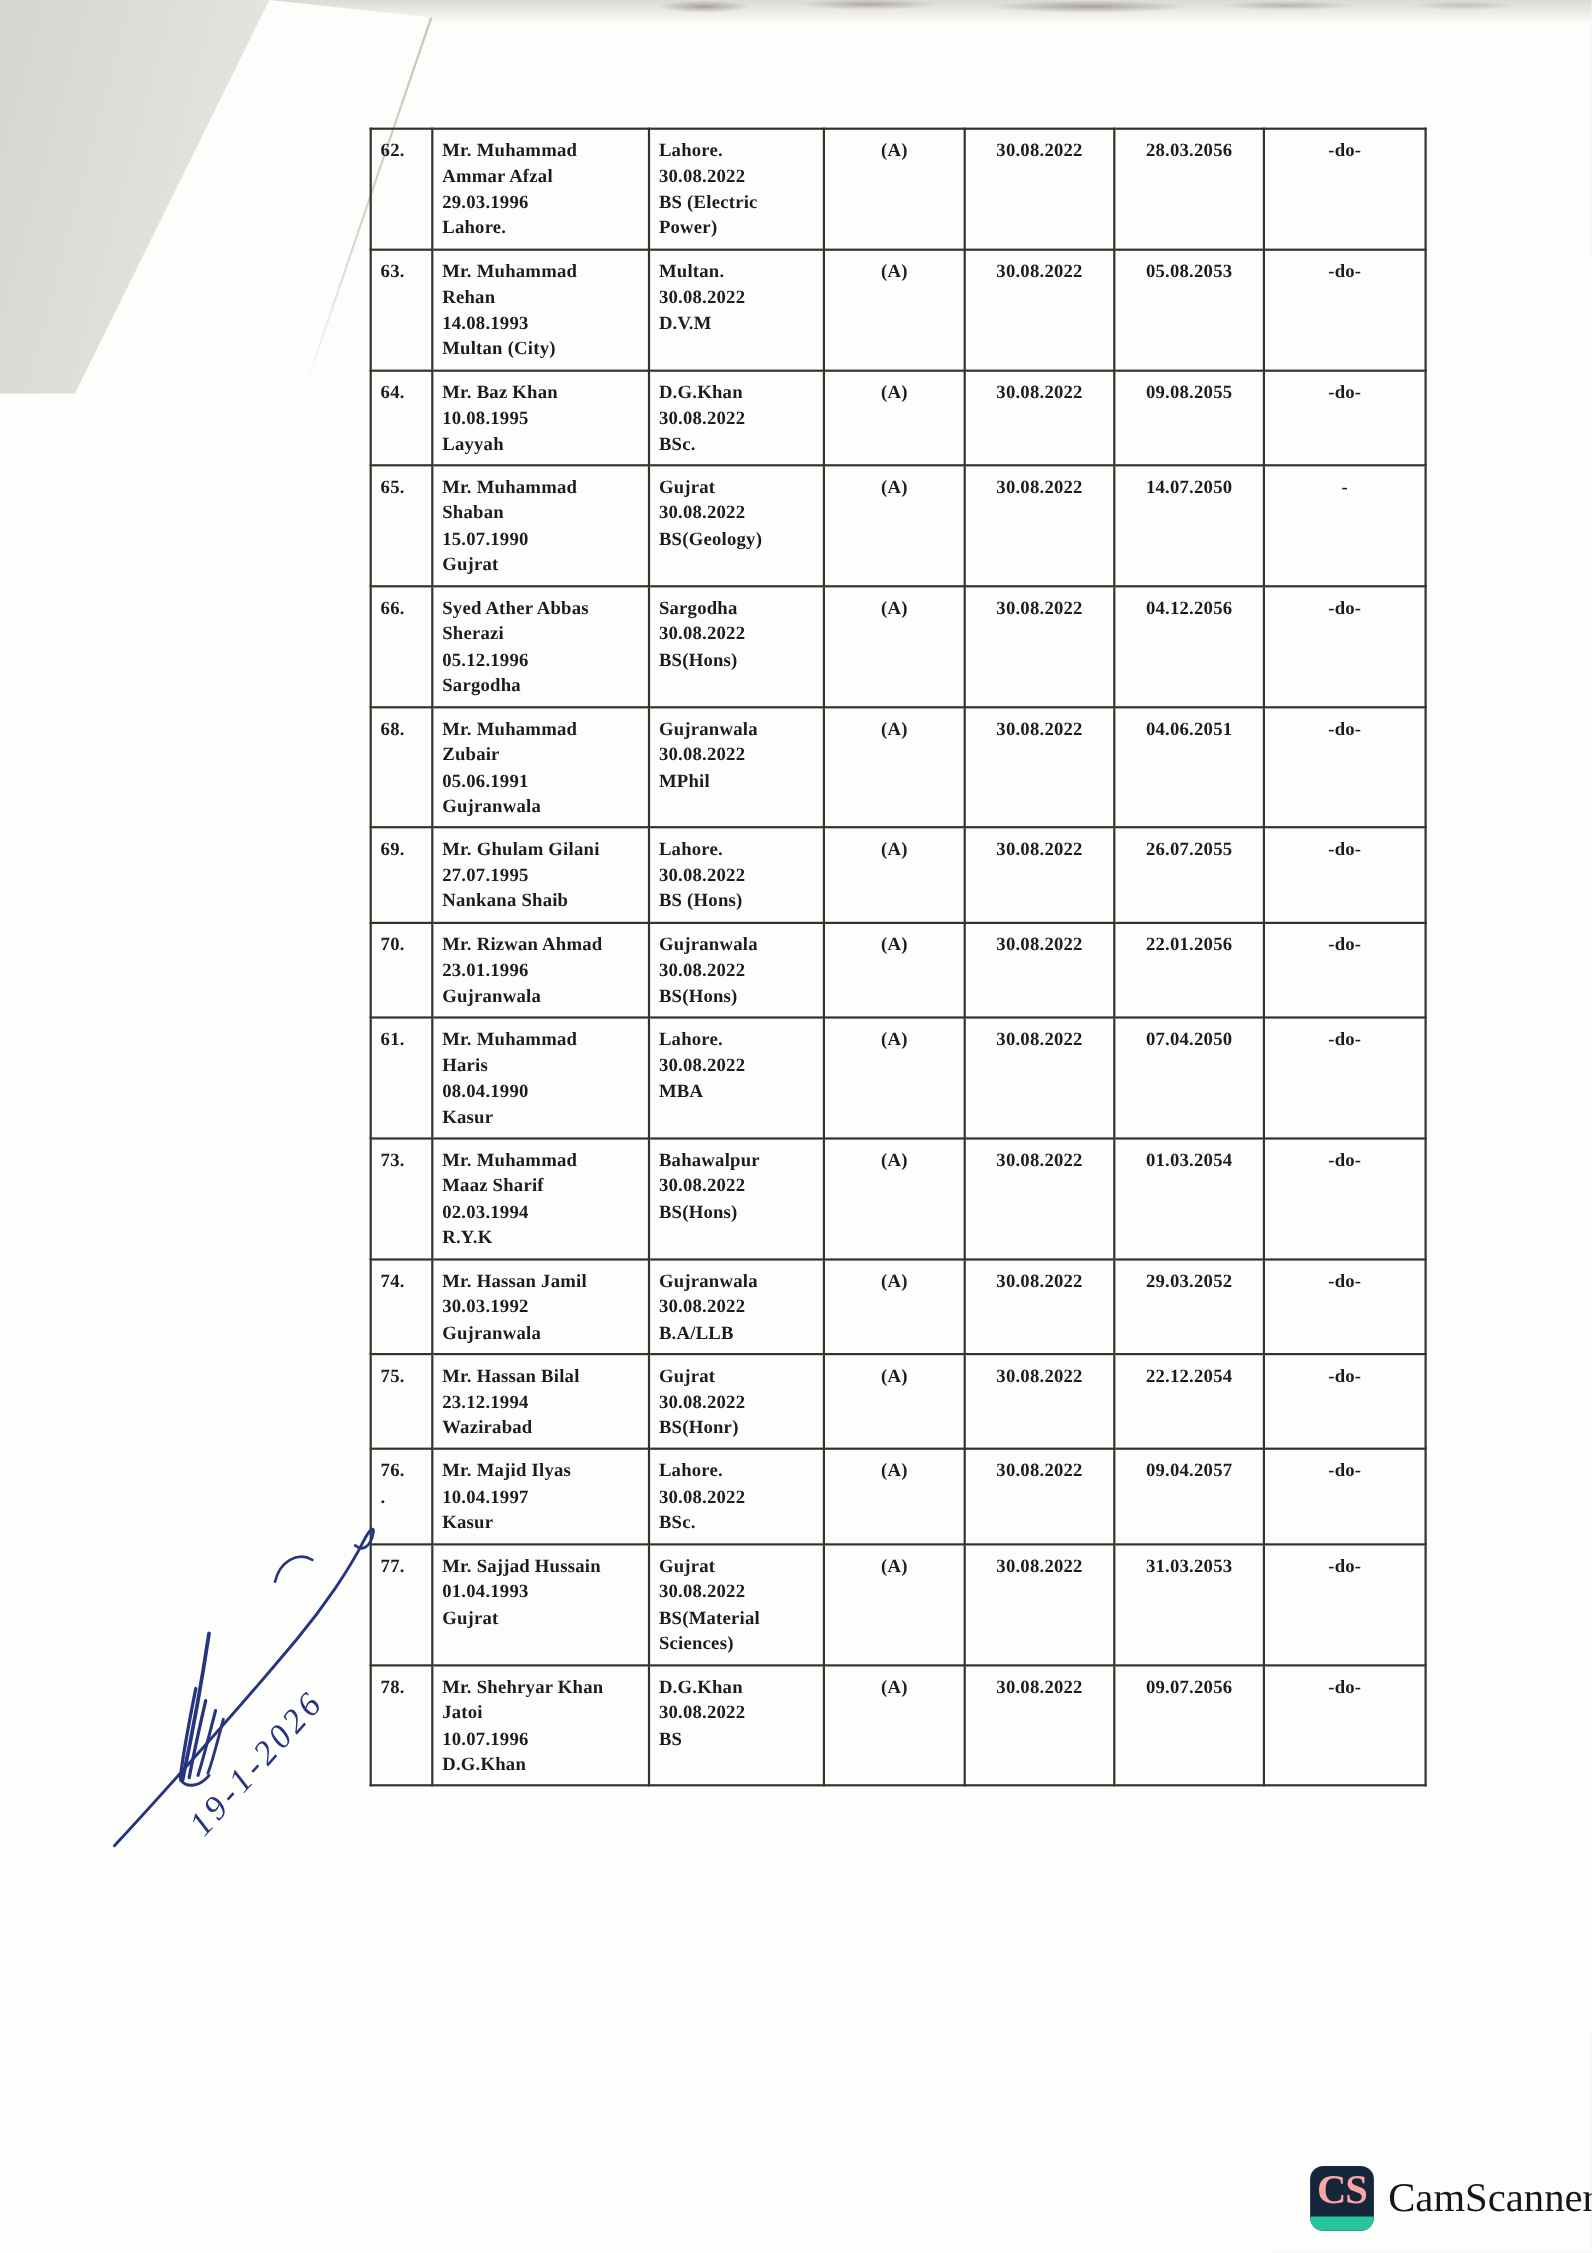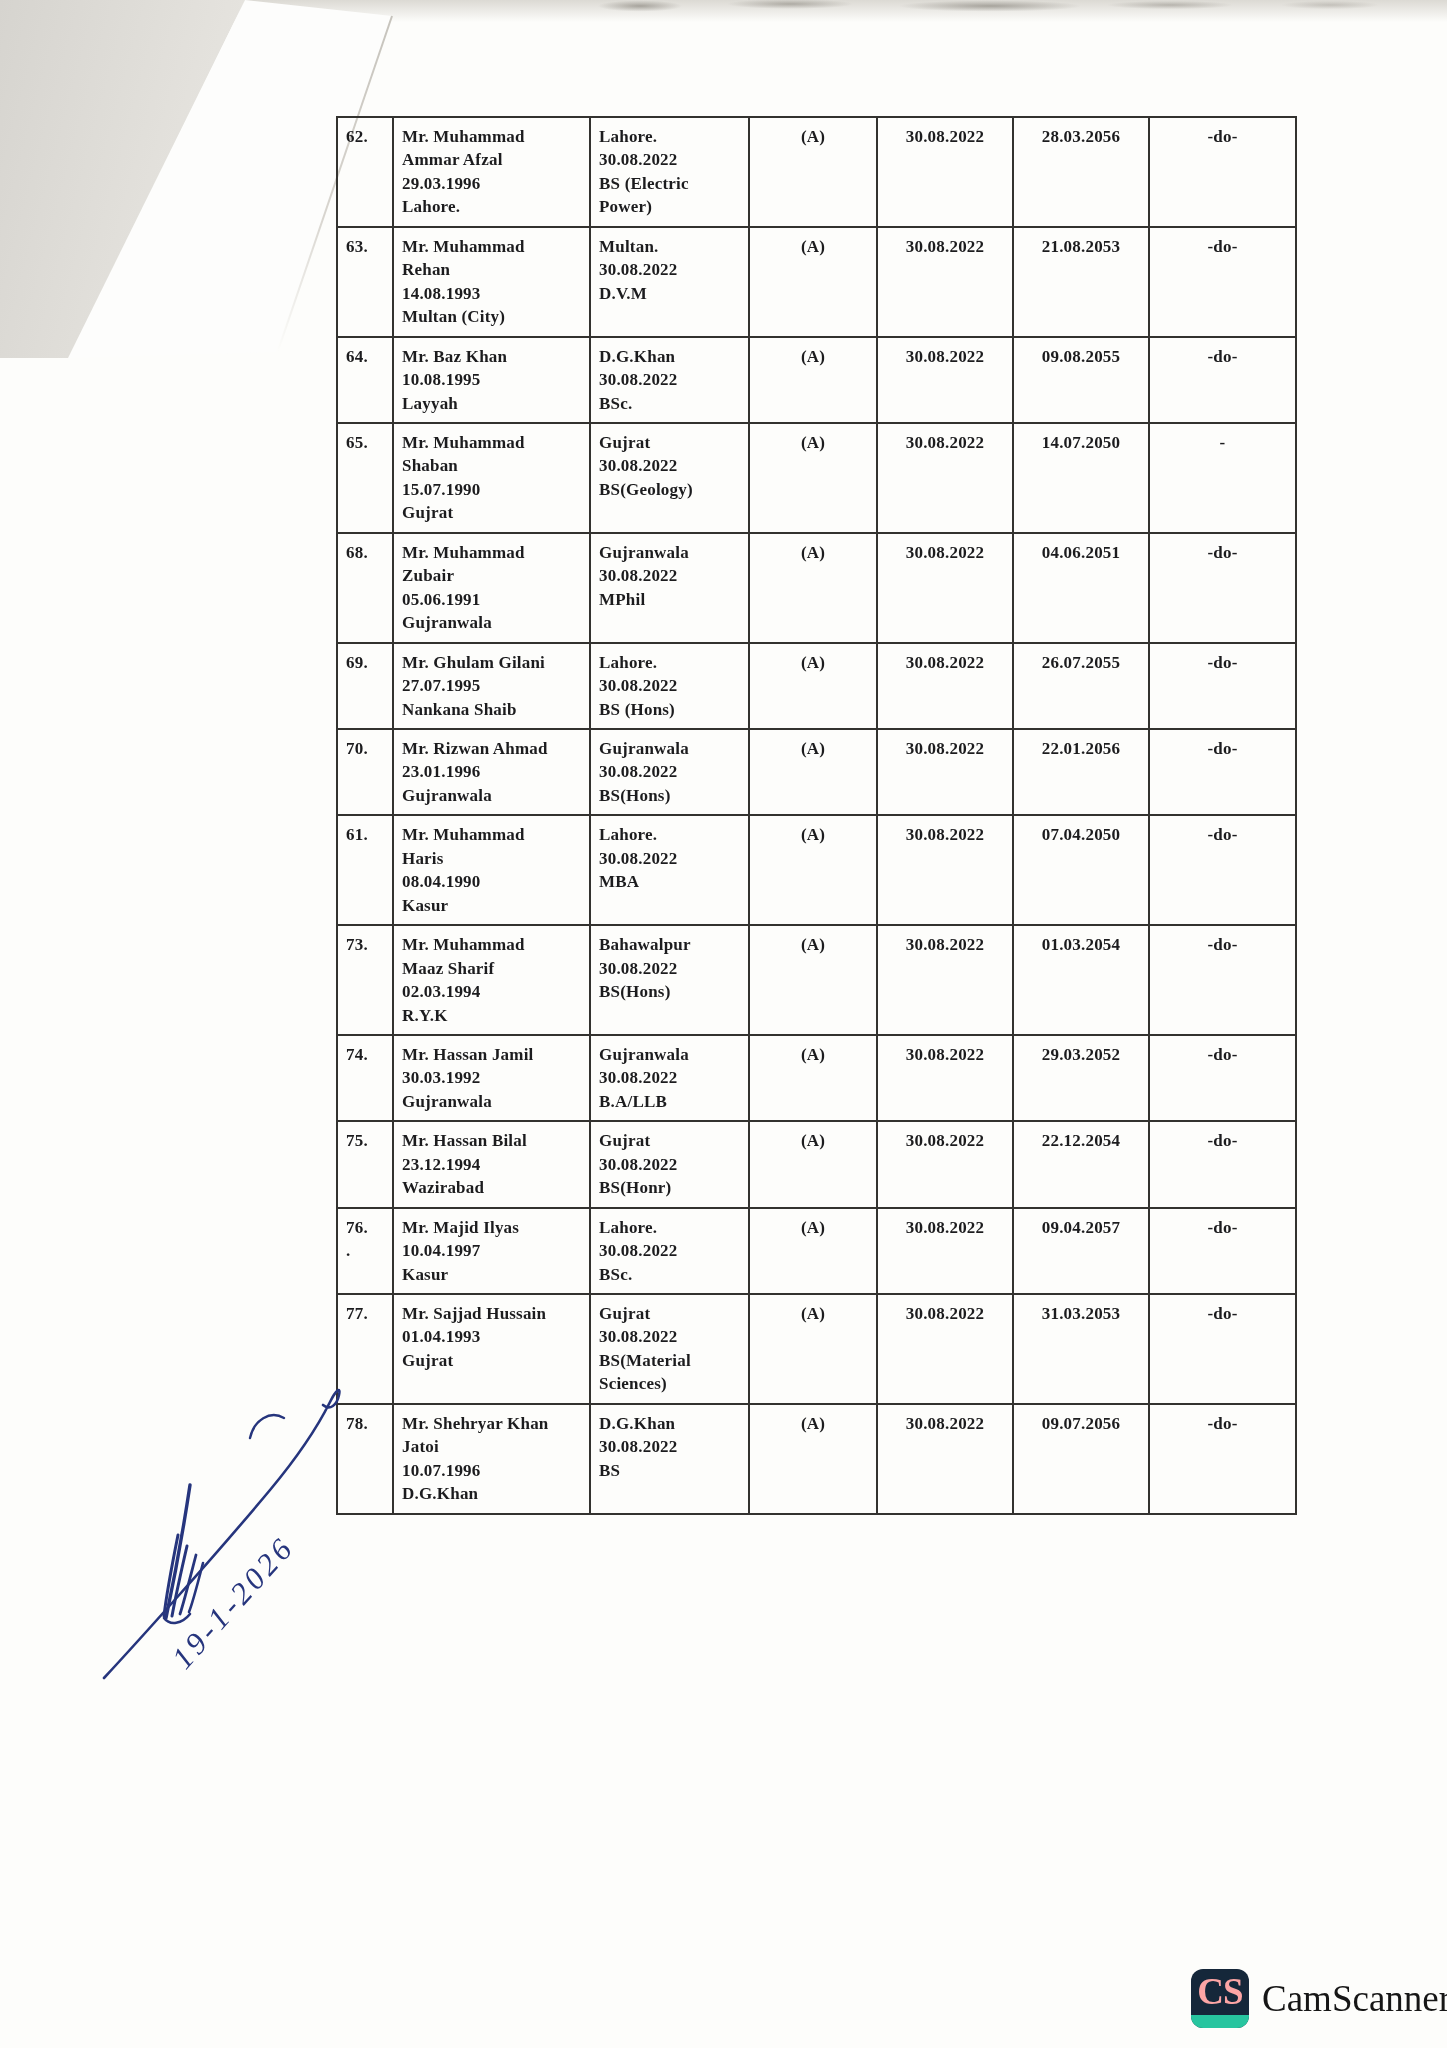--- a/index.html
+++ b/index.html
@@ -94,21 +94,21 @@
       <td class="c-sr">63.</td>
       <td class="c-name">Mr. Muhammad
 Rehan
 14.08.1993
 Multan (City)</td>
       <td class="c-qual">Multan.
 30.08.2022
 D.V.M</td>
       <td class="c-grade">(A)</td>
       <td class="c-appt">30.08.2022</td>
-      <td class="c-ret">21.08.2053</td>
+      <td class="c-ret">05.08.2053</td>
       <td class="c-rem">-do-</td>
     </tr>
 
     <tr>
       <td class="c-sr">64.</td>
       <td class="c-name">Mr. Baz Khan
 10.08.1995
 Layyah</td>
       <td class="c-qual">D.G.Khan
 30.08.2022
@@ -127,20 +127,34 @@
 Gujrat</td>
       <td class="c-qual">Gujrat
 30.08.2022
 BS(Geology)</td>
       <td class="c-grade">(A)</td>
       <td class="c-appt">30.08.2022</td>
       <td class="c-ret">14.07.2050</td>
       <td class="c-rem">-</td>
     </tr>
 
+    <tr>
+      <td class="c-sr">66.</td>
+      <td class="c-name">Syed Ather Abbas
+Sherazi
+05.12.1996
+Sargodha</td>
+      <td class="c-qual">Sargodha
+30.08.2022
+BS(Hons)</td>
+      <td class="c-grade">(A)</td>
+      <td class="c-appt">30.08.2022</td>
+      <td class="c-ret">04.12.2056</td>
+      <td class="c-rem">-do-</td>
+    </tr>
 
 
     <tr>
       <td class="c-sr">68.</td>
       <td class="c-name">Mr. Muhammad
 Zubair
 05.06.1991
 Gujranwala</td>
       <td class="c-qual">Gujranwala
 30.08.2022

